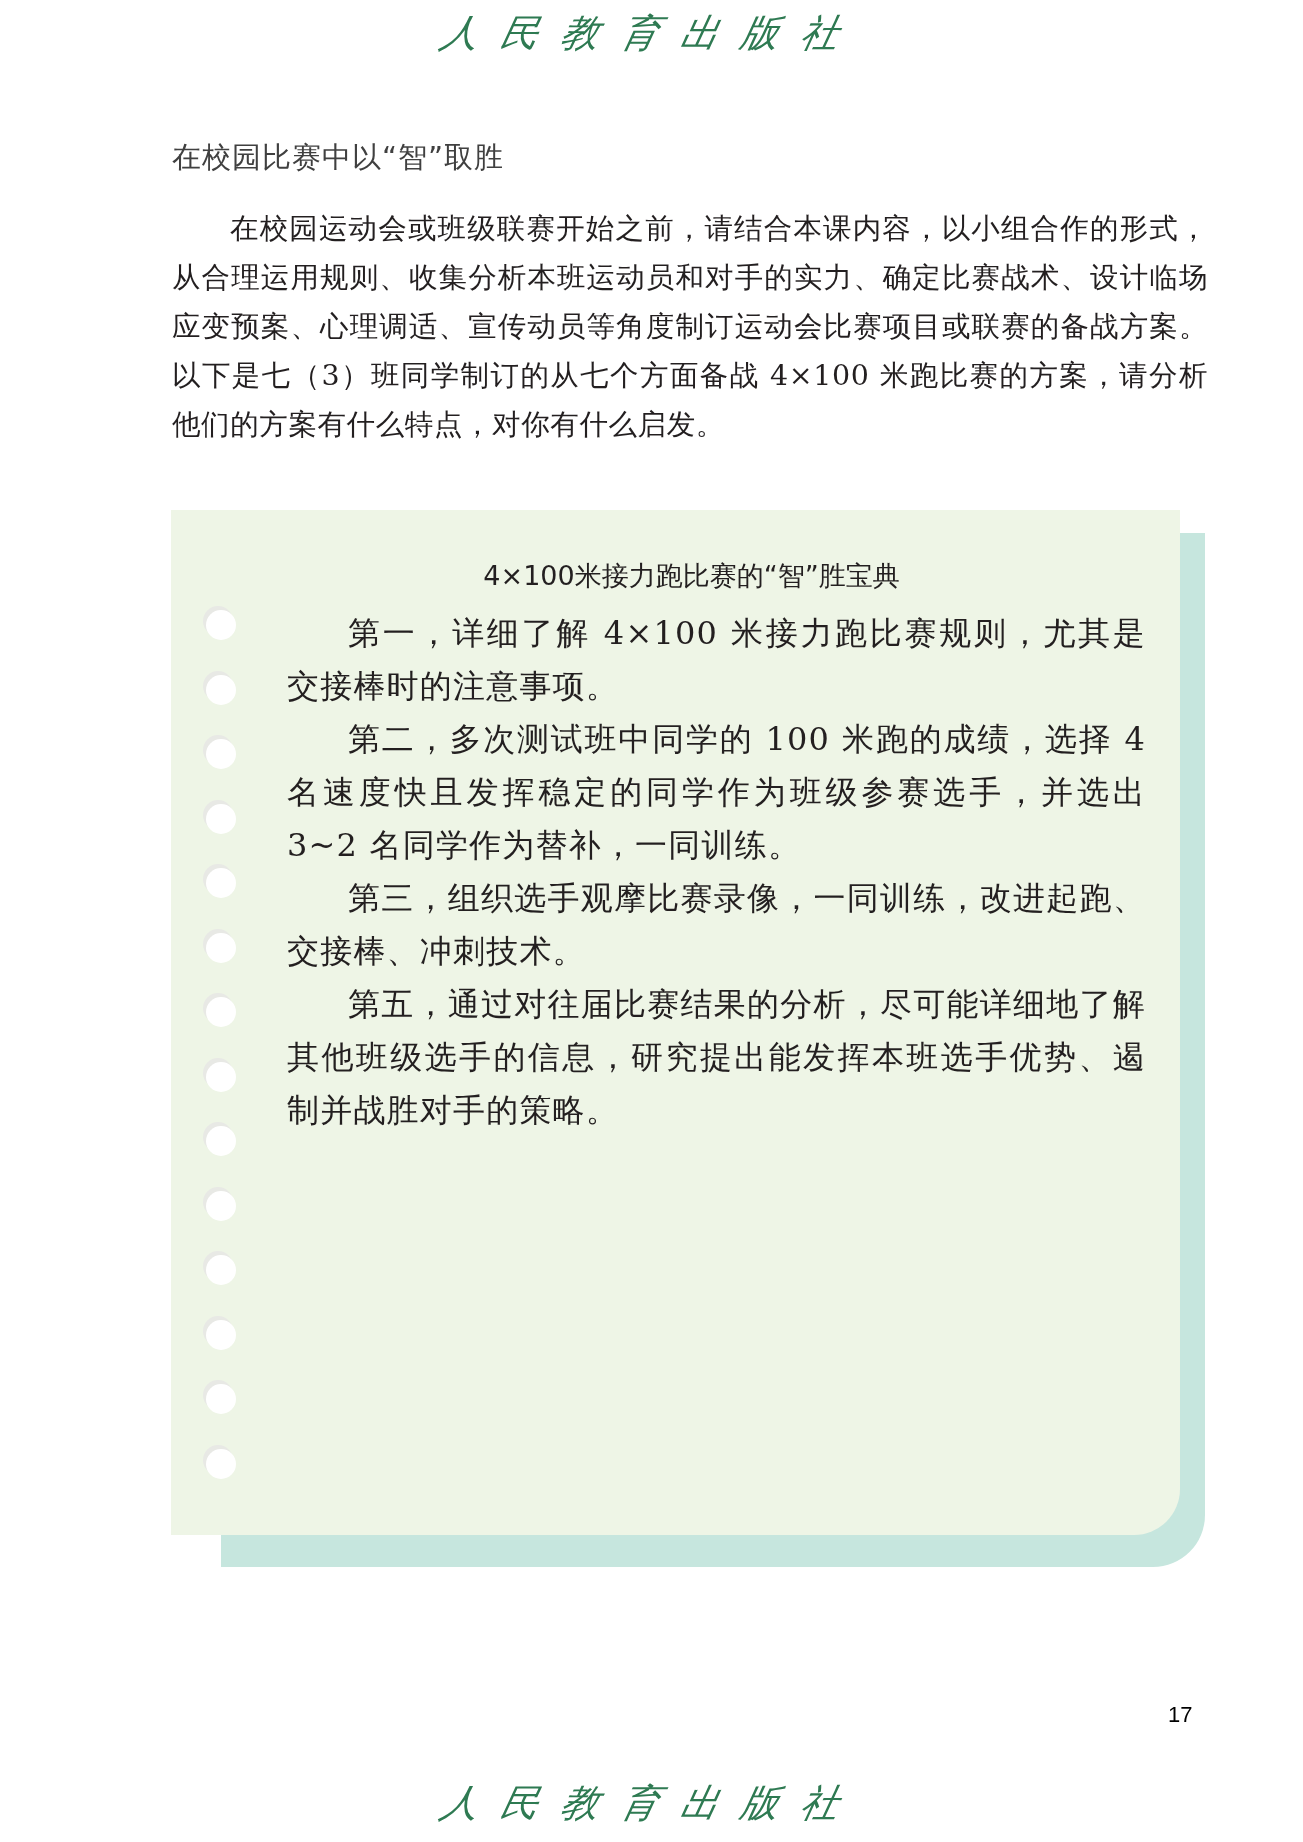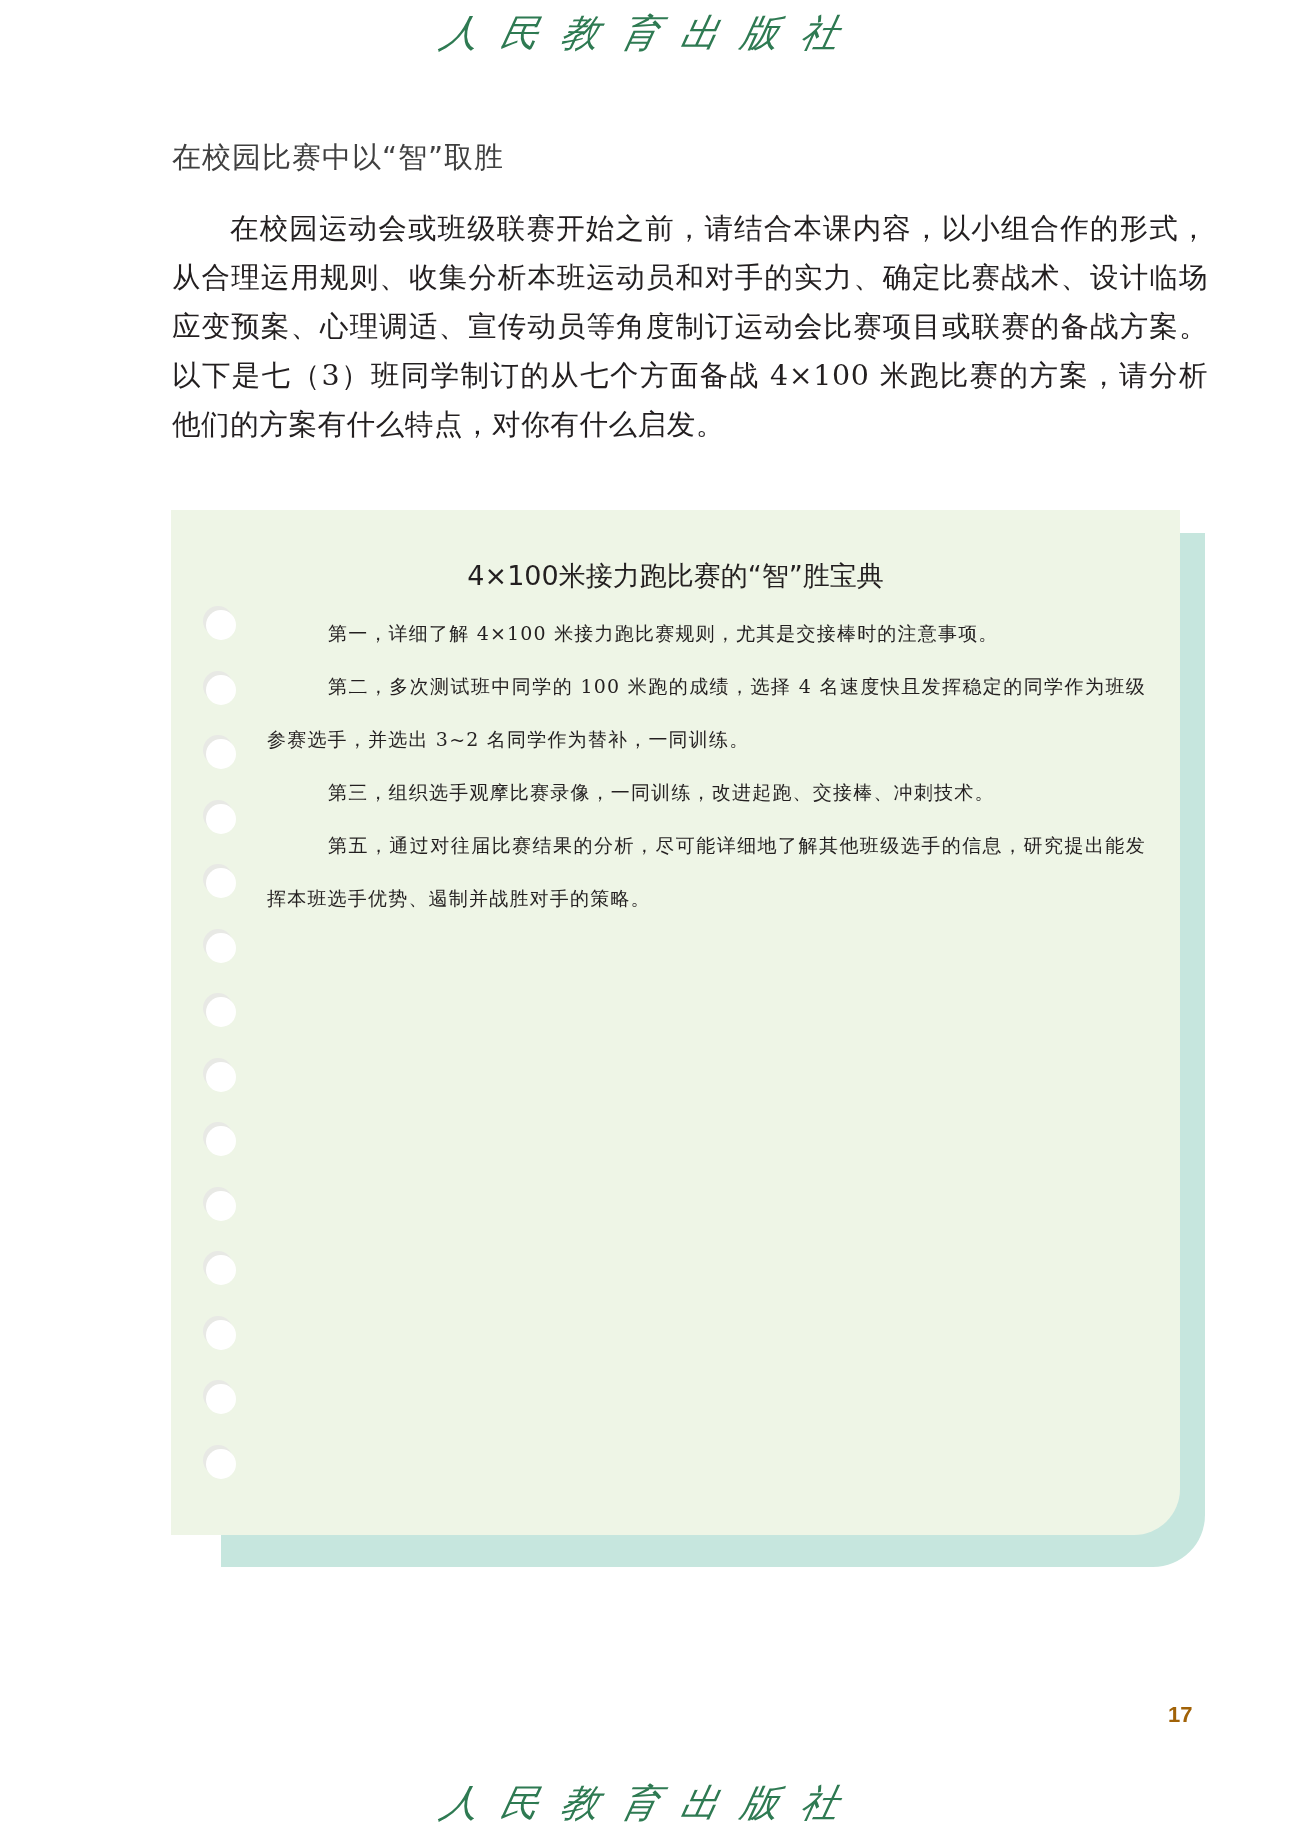--- a/index.html
+++ b/index.html
@@ -36,35 +36,36 @@
     }
     .card {
       position: absolute; left: 171px; top: 510px; width: 1009px; height: 1025px;
       background: #eef5e6; border-bottom-right-radius: 46px;
     }
     .hole {
       position: absolute; left: 35px; width: 30px; height: 30px; border-radius: 50%;
       background: #ffffff; box-shadow: -3px -4px 0 0 #e8e9e5;
     }
     .card-title {
-      position: absolute; left: 0; top: 48px; width: 100%; text-align: center;
+      position: absolute; left: 16px; top: 48px; width: 100%; text-align: center;
       font-family: "DejaVu Sans", "Liberation Sans", sans-serif;
       font-size: 27px; color: #231f20;
     }
     .card-body {
       position: absolute; left: 96px; top: 97px; width: 879px;
     }
     .card-para {
-      font-size: 19px; line-height: 53px; text-align: justify;
+      font-size: 32px; line-height: 53px; text-align: justify;
       text-indent: 61px; letter-spacing: 1.2px;
       font-family: "DejaVu Serif", "Liberation Serif", serif;
+      margin-left: 20px;
     }
     .page-number {
       position: absolute; left: 1168px; top: 1702px;
-      font-family: "Liberation Sans", "DejaVu Sans", sans-serif; font-size: 22px; color: #a16207; font-weight: bold;
+      font-family: "Liberation Sans", "DejaVu Sans", sans-serif; font-size: 22px; color: #000000;
     }
   </style>
 </head>
 <body>
 
 <div class="publisher-logo top">人民教育出版社</div>
 
 <div class="section-title">在校园比赛中以“智”取胜</div>
 
 <p class="intro">在校园运动会或班级联赛开始之前，请结合本课内容，以小组合作的形式，从合理运用规则、收集分析本班运动员和对手的实力、确定比赛战术、设计临场应变预案、心理调适、宣传动员等角度制订运动会比赛项目或联赛的备战方案。以下是七（3）班同学制订的从七个方面备战 4×100 米跑比赛的方案，请分析他们的方案有什么特点，对你有什么启发。</p>

